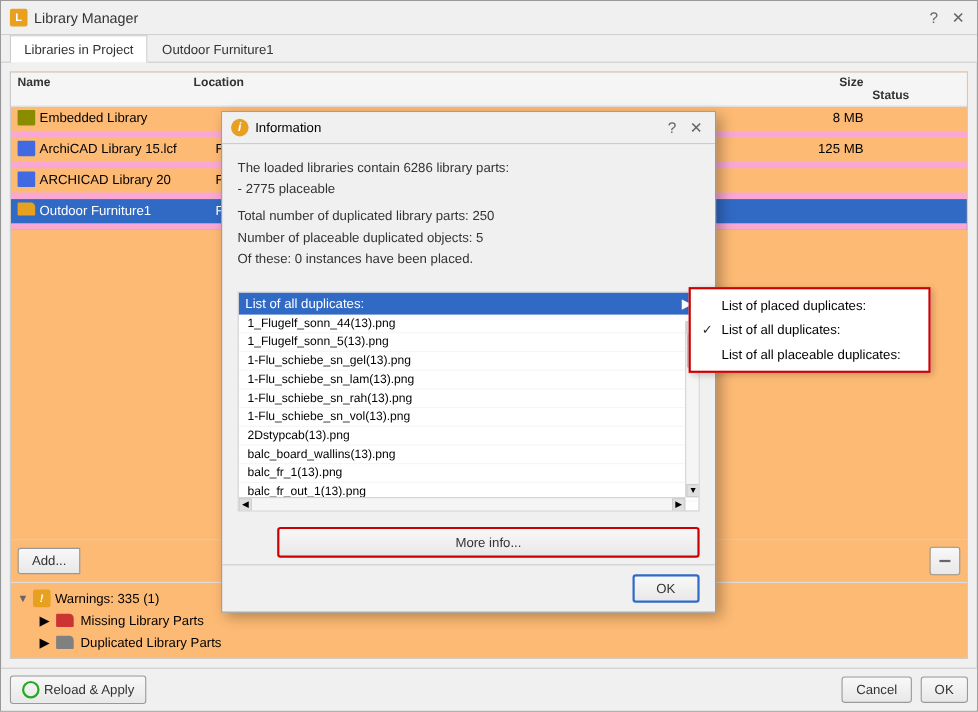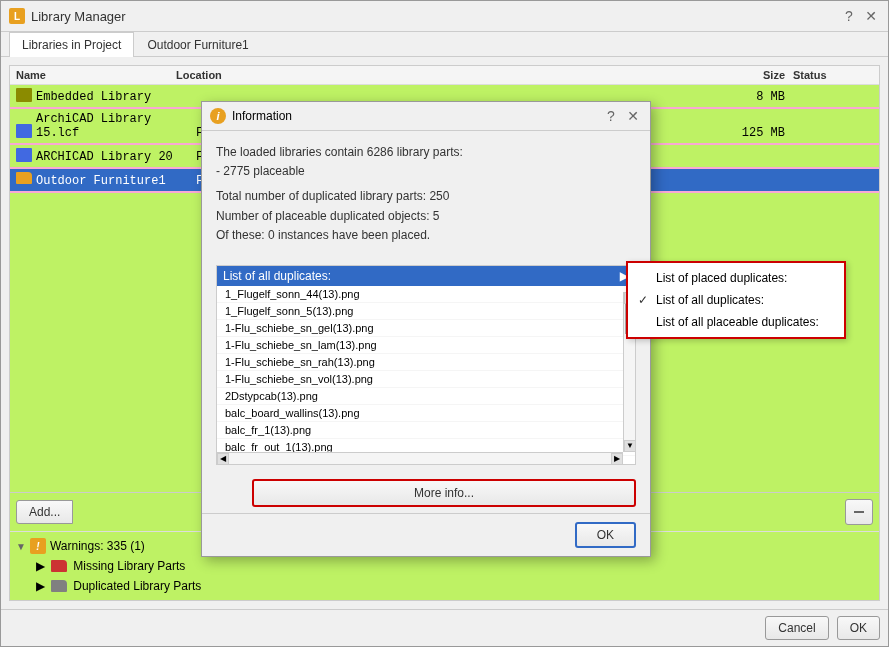--- a/index.html
+++ b/index.html
@@ -71,51 +71,50 @@
     .main-content {
       display: flex;
       flex: 1;
       overflow: hidden;
       padding: 8px;
       gap: 8px;
     }
 
     .library-panel {
       flex: 1;
-      background: #bef264;
+      background: #fdba74;
       border: 1px solid #ccc;
       display: flex;
       flex-direction: column;
     }
 
     .library-table-header {
       display: flex;
       background: #f5f5f5;
       border-bottom: 1px solid #ddd;
       padding: 3px 6px;
       font-weight: bold;
       font-size: 11px;
       color: #333;
     }
     .col-name { flex: 0 0 160px; }
     .col-location { flex: 1; }
     .col-size { flex: 0 0 70px; text-align: right; padding-right: 8px; }
-    .col-status { flex: 0 0 80px; }
+    .col-status { flex: 0 0 80px; margin-top: 12px; }
 
     .library-list {
       flex: 1;
       overflow-y: auto;
     }
     .library-row {
       display: flex;
-      align-items: flex-end;
+      align-items: flex-start;
       padding: 3px 6px;
-      border-bottom: 2px solid #f9a8d4;
-      cursor: pointer;
-      font-family: Liberation Mono, monospace;
+      border-bottom: 6px solid #f9a8d4;
+      cursor: pointer;
     }
     .library-row.selected { background: #316AC5; color: white; }
     .library-row-icon {
       width: 16px; height: 16px; margin-right: 4px; flex-shrink: 0;
     }
     .lib-icon-embedded {
       width: 16px; height: 14px; background: #8B8B00; border-radius: 1px;
       display: inline-block;
     }
     .lib-icon-archicad {
@@ -447,20 +446,24 @@
         <div class="section-child">
           <span>▶</span>
           <span class="folder-icon-grey"></span>
           <span>Duplicated Library Parts</span>
         </div>
       </div>
     </div>
   </div>
 
   <div class="bottom-bar">
+    <button class="reload-btn">
+      <span class="reload-icon"></span>
+      <span>Reload &amp; Apply</span>
+    </button>
     <div class="spacer"></div>
     <button class="btn">Cancel</button>
     <button class="btn">OK</button>
   </div>
 
   <div class="dialog-overlay">
     <div class="dialog-title-bar">
       <div class="dialog-title-left">
         <div class="info-icon-title">i</div>
         <span>Information</span>

